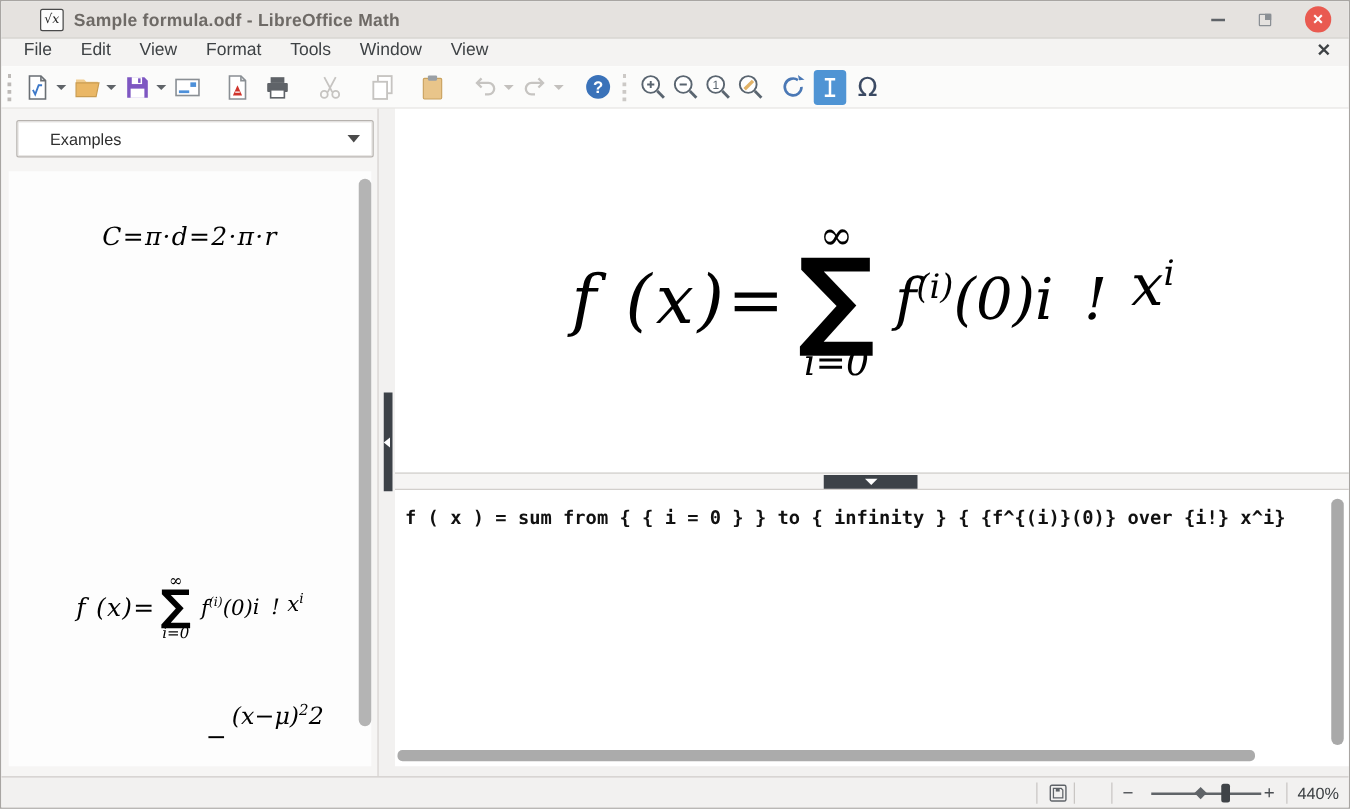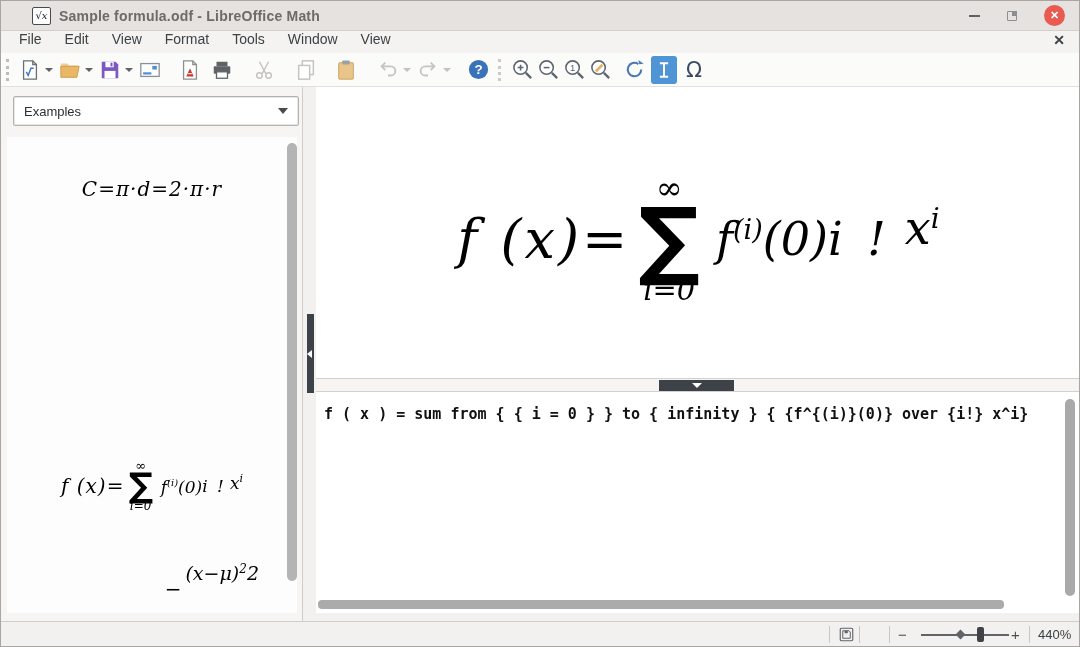--- a/index.html
+++ b/index.html
@@ -36,21 +36,21 @@
   .tb-btn.active { background:#4f94d4; }
   .dd-arrow { width:12px; height:28px; display:flex; align-items:center; justify-content:center; margin-right:2px; }
   .dd-arrow i { width:0; height:0; border-left:4px solid transparent; border-right:4px solid transparent; border-top:4px solid #5f6368; }
   .dd-arrow.dis i { border-top-color:#c3c0bd; }
   .omega { font-family:"DejaVu Sans", sans-serif; font-size:21px; color:#3b4a63; }
   
   .sidebar { position:absolute; top:86px; left:0; width:302px; height:536px;
     background:#f6f5f4; border-right:1px solid #cfccc9; }
   .combo { position:absolute; left:12px; top:9px; width:286px; height:30px; background:#fff;
     border:1px solid #b6b2ae; border-radius:2px; display:flex; align-items:center;
-    padding-left:10px; font-size:13px; color:#2f2f2f; box-shadow:0 0 0 1px #e8e6e4 inset; }
+    padding-left:26px; font-size:13px; color:#2f2f2f; box-shadow:0 0 0 1px #e8e6e4 inset; }
   .combo-arrow { position:absolute; right:10px; width:0; height:0;
     border-left:5px solid transparent; border-right:5px solid transparent; border-top:6px solid #4a4a4a; }
   .examples { position:absolute; left:6px; top:50px; width:290px; height:476px;
     background:#fdfdfd; overflow:hidden; font-family:"DejaVu Serif", serif; color:#000; }
   .side-scroll { position:absolute; right:5px; top:56px; width:10px; height:438px;
     background:#b4b4b4; border-radius:5px; }
   .ex { position:absolute; left:0; width:100%; text-align:center; }
   .ex1 { top:40px; font-style:italic; font-size:20px; letter-spacing:1px; }
   .ex2 { top:146px; font-style:italic; font-size:21px; }
   .ex2 sup, .ex3 sup { font-size:13px; font-style:italic; }

